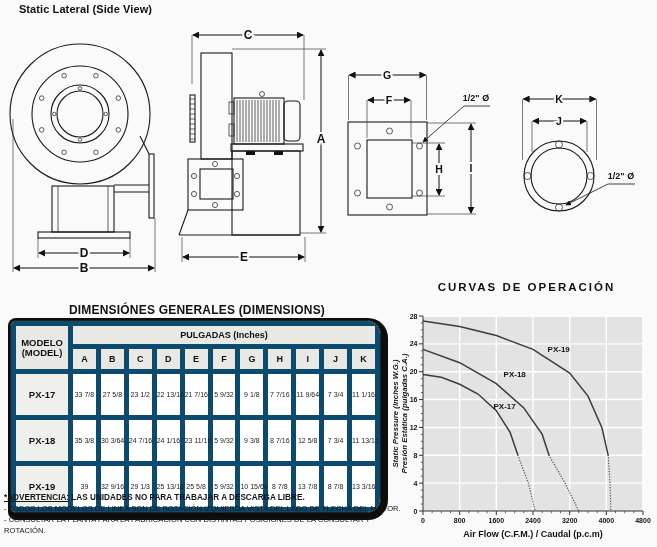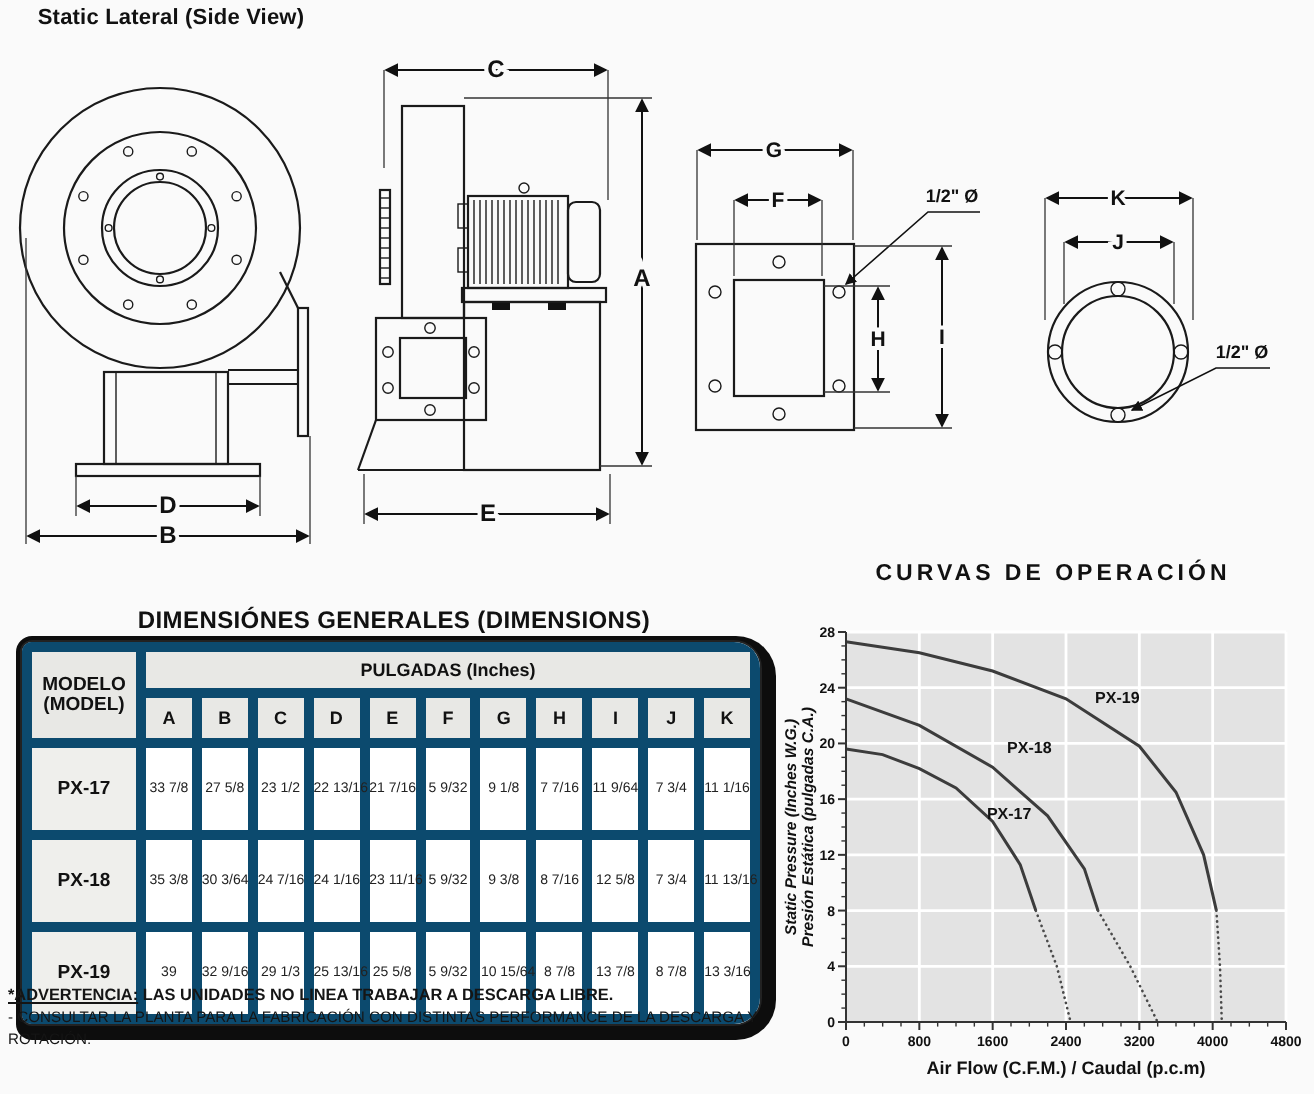--- a/index.html
+++ b/index.html
@@ -314,22 +314,23 @@
               <td class="val">13 7/8</td>
               <td class="val">8 7/8</td>
               <td class="val">13 3/16</td>
             </tr>
           </tbody>
       </table>
     </div>
   </div>
 
   <div class="abs notes" style="left:4px;top:492px;width:400px;">
-    <div class="warn"><span class="und">*ADVERTENCIA:</span><span> LAS UNIDADES NO LINEA TRABAJAR A DESCARGA LIBRE.</span></div>
-    <div class="noteline">- CONSULTAR LA PLANTA PARA LA FABRICACIÓN CON DISTINTAS PERFORMANCE DE LA DESCARGA Y ROTACIÓN.</div>
+    <div class="warn"><span class="und">*ADVERTENCIA:</span><span> LAS UNIDADES NO PARA TRABAJAR A DESCARGA LIBRE.</span></div>
+    <div class="noteline">- TODOS LOS MODELOS DE LINEA SON DE ROTACIÓN IZQUIERDA VISTA DEL LADO DE FLECHA DEL MOTOR.</div>
+    <div class="noteline">- CONSULTAR LA PLANTA PARA LA FABRICACIÓN CON DISTINTAS POSICIONES DE LA CONSULTAR Y ROTACIÓN.</div>
   </div>
 
   <div class="abs" style="left:398px;top:281px;width:257px;">
     <div class="chart-title">CURVAS DE OPERACIÓN</div>
   </div>
   <svg id="curves-svg" class="abs csvg" style="left:390px;top:313px;" width="267" height="234" viewBox="0 0 267 234">
       <rect x="33" y="3" width="220" height="195" fill="#e3e3e3"></rect>
       <line x1="69.66666666666666" y1="3" x2="69.66666666666666" y2="198" stroke="#ffffff" stroke-width="1.4"></line>
       <line x1="106.33333333333333" y1="3" x2="106.33333333333333" y2="198" stroke="#ffffff" stroke-width="1.4"></line>
       <line x1="143" y1="3" x2="143" y2="198" stroke="#ffffff" stroke-width="1.4"></line>

